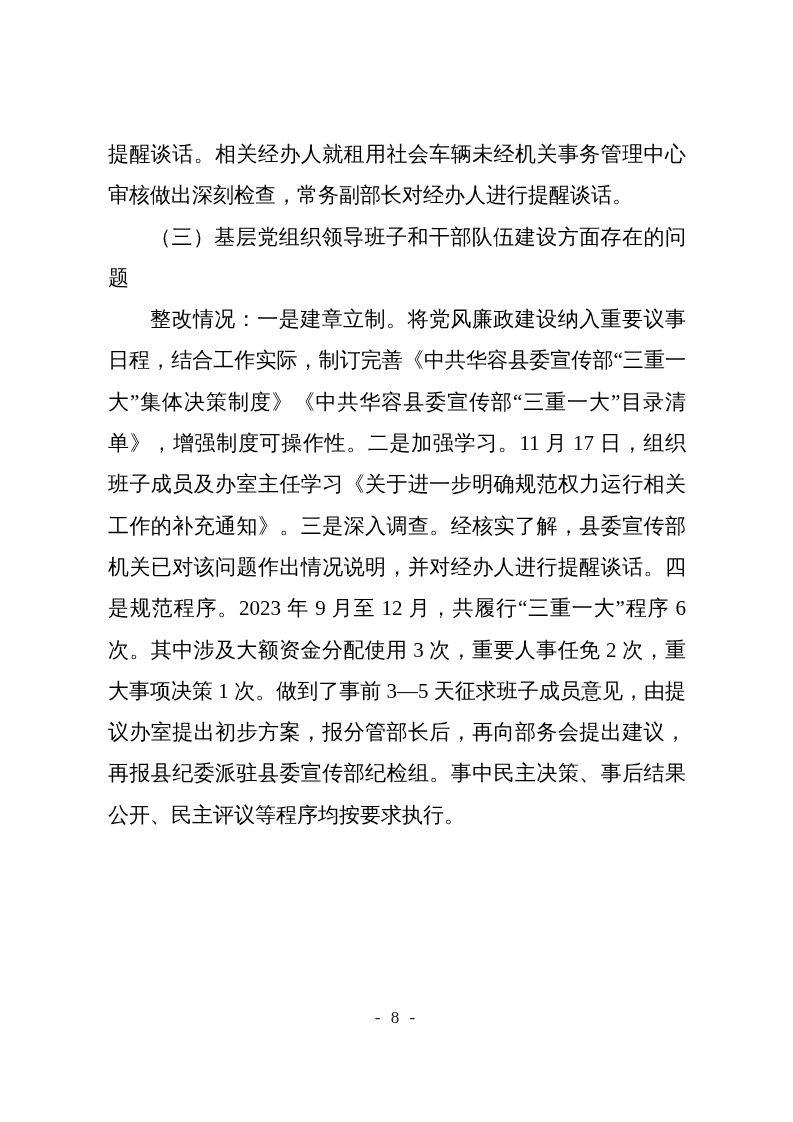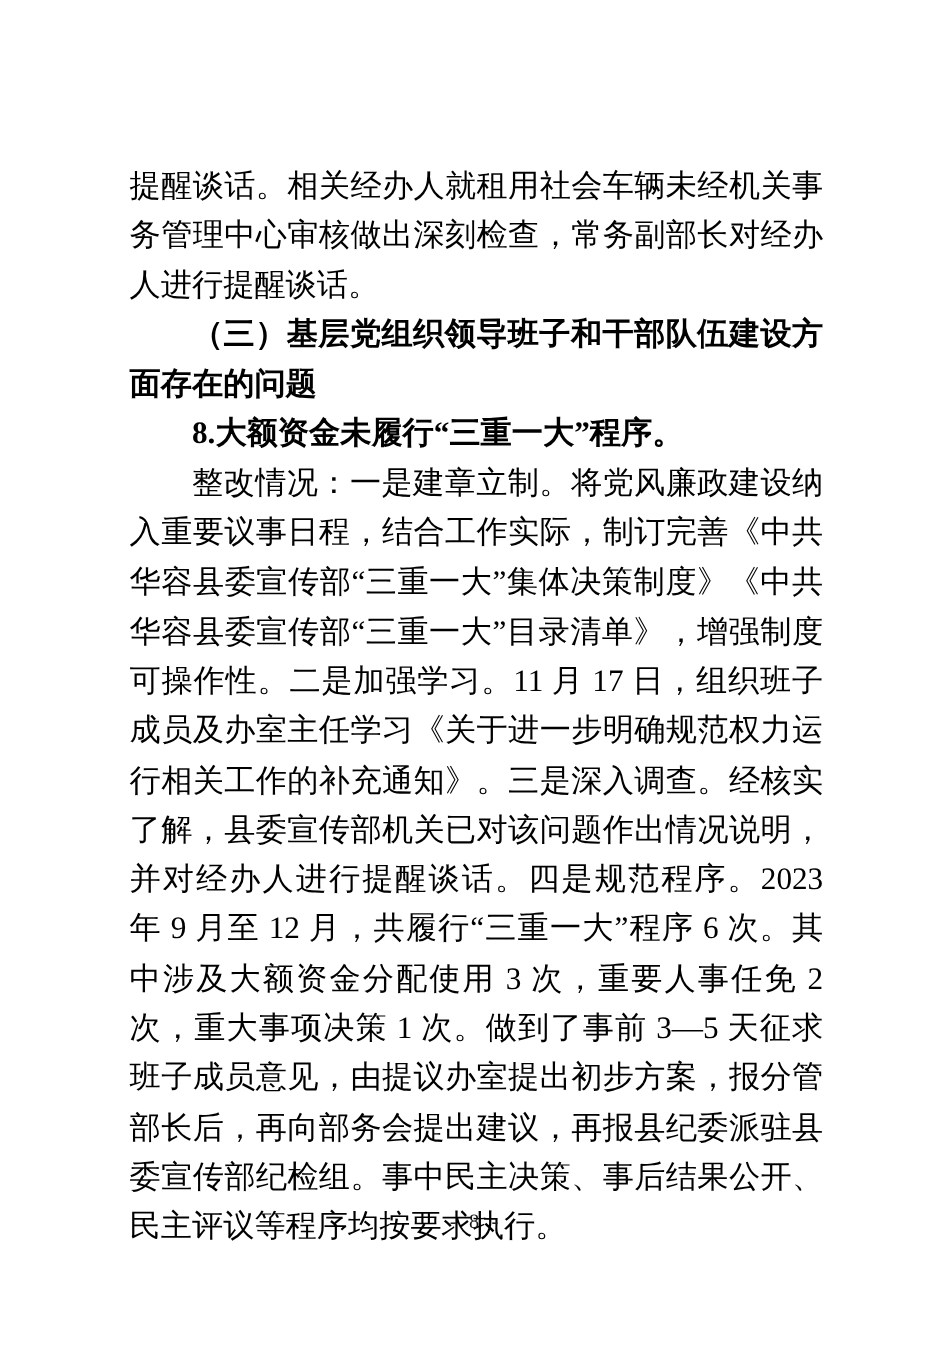--- a/index.html
+++ b/index.html
@@ -14,34 +14,34 @@
     background: #ffffff;
     color: #000000;
     font-family: "Liberation Serif", "DejaVu Serif", serif;
     overflow: hidden;
   }
   .textblock {
     position: absolute;
     left: 108px;
     top: 134px;
     width: 578px;
-    font-size: 26px;
+    font-size: 21px;
     line-height: 41.3px;
     text-align: justify;
     text-justify: inter-ideograph;
   }
   .textblock p {
     margin: 0;
     padding: 0;
   }
   .indent {
     text-indent: 2em;
   }
   .section-heading {
-    font-weight: bold;
+    font-weight: normal;
   }
   .item-heading {
     font-weight: bold;
   }
   .page-footer {
     position: absolute;
     top: 1008px;
     left: 0;
     width: 100%;
     text-align: center;
@@ -53,21 +53,20 @@
 </head>
 <body>
 
 <div class="page">
 
   <div class="textblock">
     <p>提醒谈话。相关经办人就租用社会车辆未经机关事务管理中心审核做出深刻检查，常务副部长对经办人进行提醒谈话。</p>
 
     <p class="indent section-heading">（三）基层党组织领导班子和干部队伍建设方面存在的问题</p>
 
-    <p class="indent item-heading">8.大额资金未履行“三重一大”程序。</p>
 
     <p class="indent">整改情况：一是建章立制。将党风廉政建设纳入重要议事日程，结合工作实际，制订完善《中共华容县委宣传部“三重一大”集体决策制度》《中共华容县委宣传部“三重一大”目录清单》，增强制度可操作性。二是加强学习。11 月 17 日，组织班子成员及办室主任学习《关于进一步明确规范权力运行相关工作的补充通知》。三是深入调查。经核实了解，县委宣传部机关已对该问题作出情况说明，并对经办人进行提醒谈话。四是规范程序。2023 年 9 月至 12 月，共履行“三重一大”程序 6 次。其中涉及大额资金分配使用 3 次，重要人事任免 2 次，重大事项决策 1 次。做到了事前 3—5 天征求班子成员意见，由提议办室提出初步方案，报分管部长后，再向部务会提出建议，再报县纪委派驻县委宣传部纪检组。事中民主决策、事后结果公开、民主评议等程序均按要求执行。</p>
 
   </div>
 
   <div class="page-footer">- 8 -</div>
 
 </div>
 
 </body></html>

